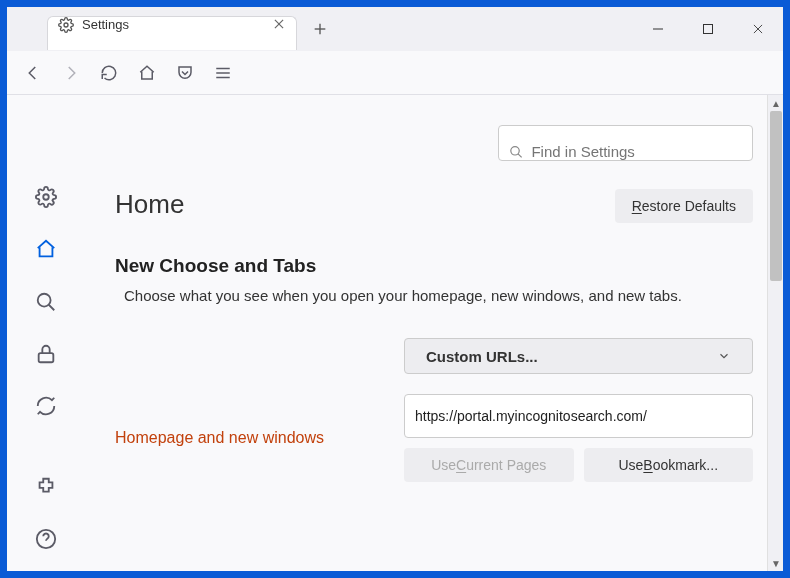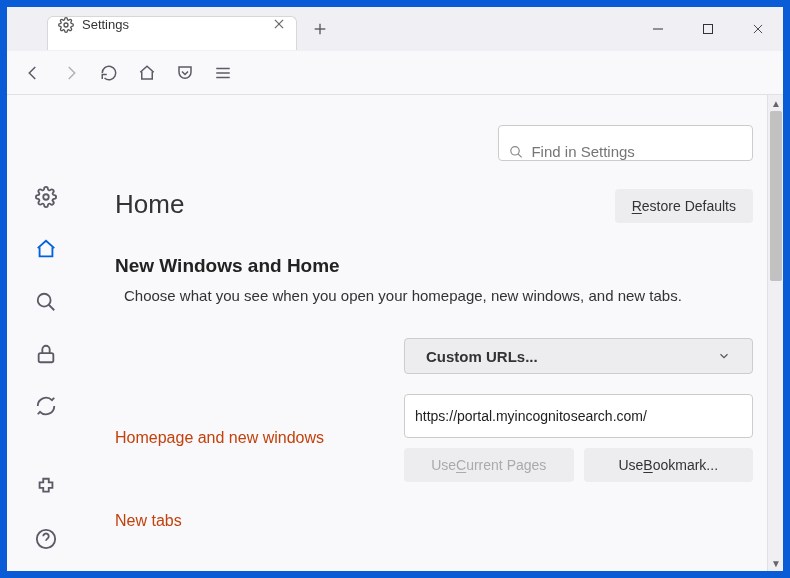--- a/index.html
+++ b/index.html
@@ -211,21 +211,21 @@
 
       <div class="header-row">
         <h1 class="page-title">Home</h1>
         <button class="btn">
             <span class="ul">R</span>
             <span>estore Defaults</span>
           </button>
       </div>
 
       <div>
-        <h2 class="section-title">New Windows and Home</h2>
+        <h2 class="section-title">New Choose and Tabs</h2>
         <p class="section-desc">Choose what you see when you open your homepage, new windows, and new tabs.</p>
       </div>
 
       <div class="form-row" style="margin-top:0;">
         <div class="form-label"></div>
         <div class="form-controls">
           <div class="dropdown">
             <span>Custom URLs...</span>
             <svg class="chev" width="14" height="14" viewBox="0 0 24 24" fill="none" stroke="currentColor" stroke-width="2">
                 <polyline points="6 9 12 15 18 9"></polyline>
@@ -247,21 +247,20 @@
             <button class="btn">
                 <span>Use </span>
                 <span class="ul">B</span>
                 <span>ookmark...</span>
               </button>
           </div>
         </div>
       </div>
 
       <div class="form-row" style="margin-top:30px;">
-        <div class="form-label">New tabs</div>
       </div>
 
     </div>
 
     <div class="scrollbar-vert">
       <div class="arrow" style="top:0">▲</div>
       <div class="thumb" style="top:16px;height:170px"></div>
       <div class="arrow" style="bottom:0">▼</div>
     </div>
 

